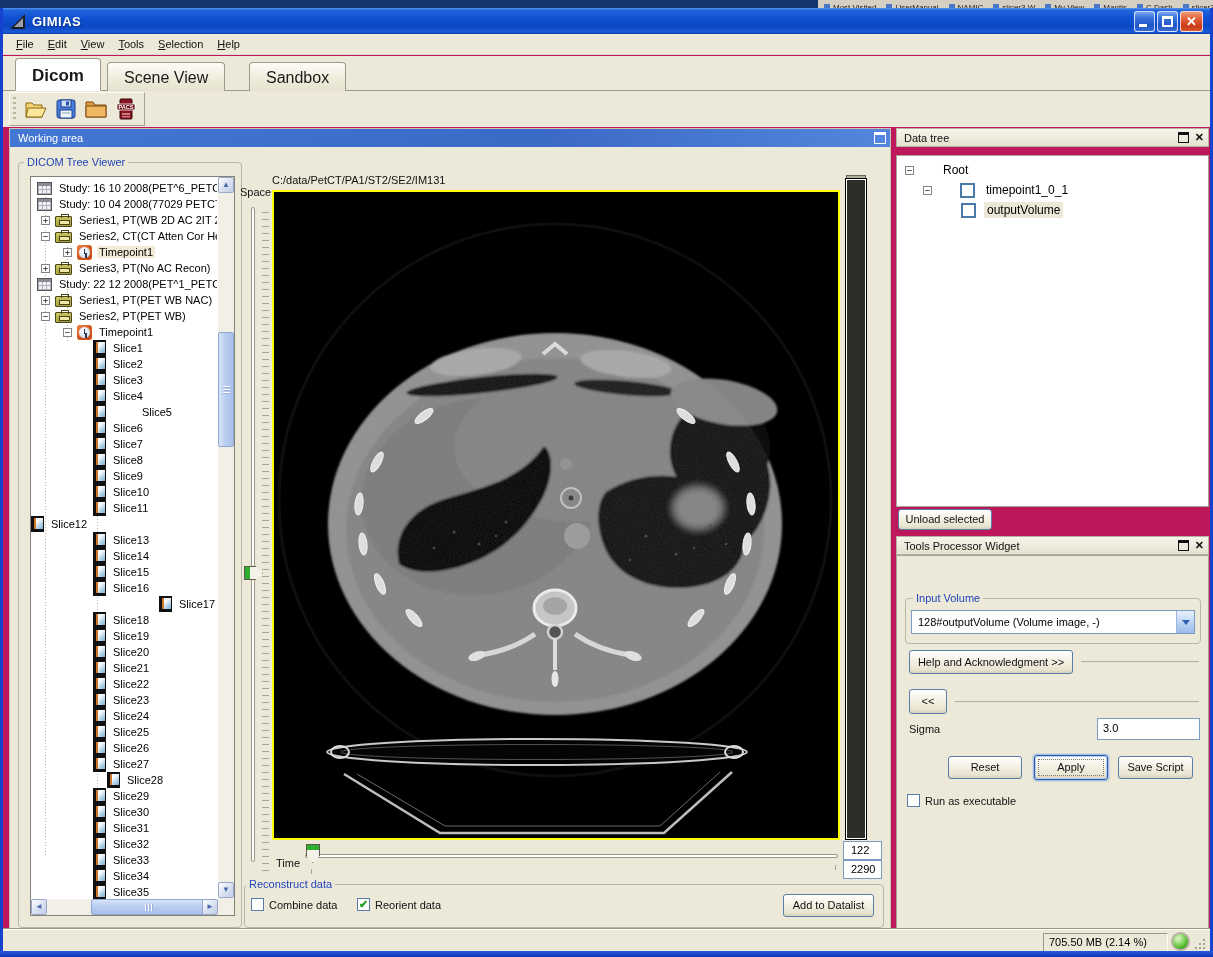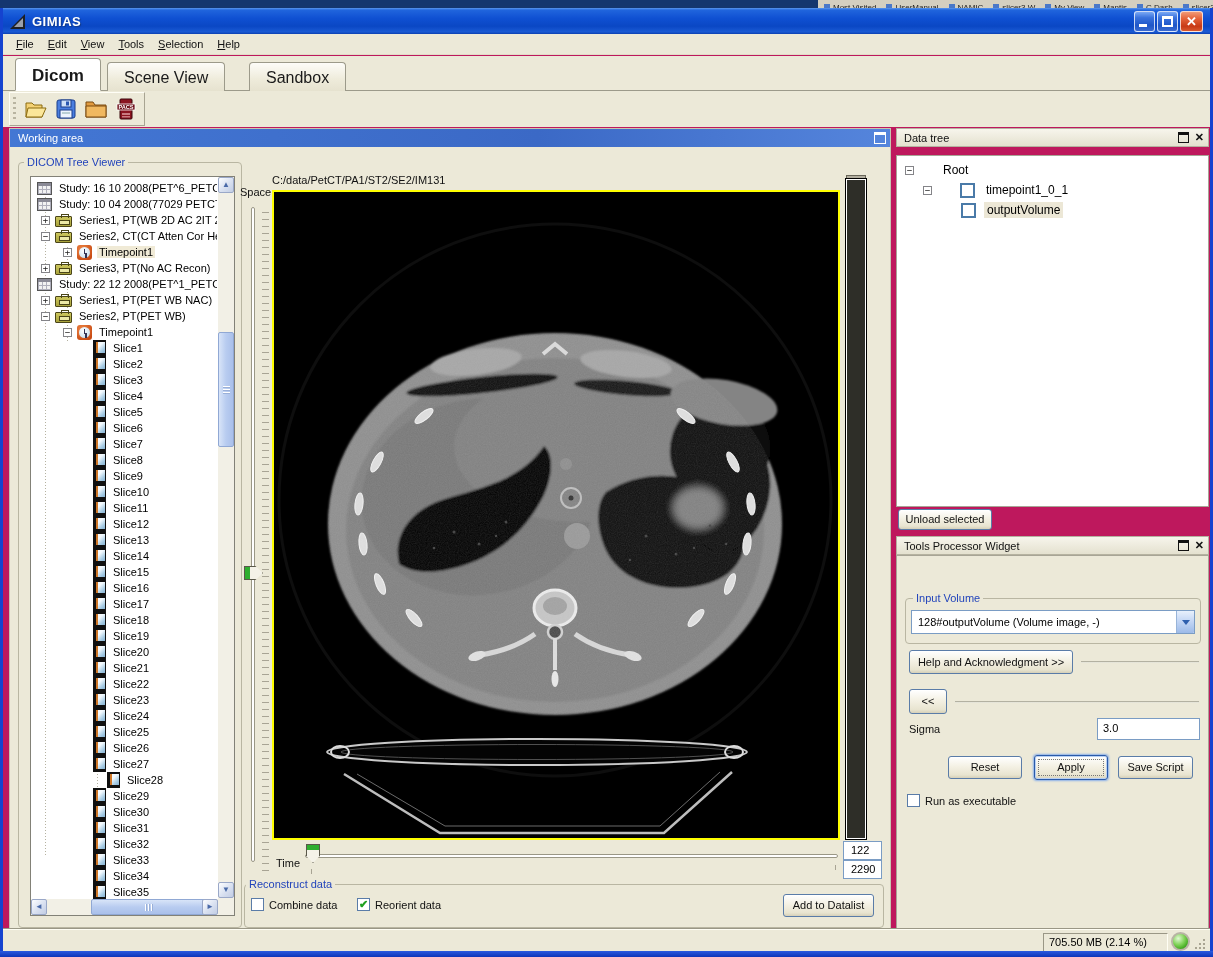--- a/index.html
+++ b/index.html
@@ -321,21 +321,21 @@
               <span class="lbl">Slice2</span>
             </div>
             <div class="trow" style="padding-left: 62px;">
               <div class="ic ic-slice"></div>
               <span class="lbl">Slice3</span>
             </div>
             <div class="trow" style="padding-left: 62px;">
               <div class="ic ic-slice"></div>
               <span class="lbl">Slice4</span>
             </div>
-            <div class="trow" style="padding-left: 62px;">
+            <div class="trow" style="padding-left: 62px; gap: 29px;">
               <div class="ic ic-slice"></div>
               <span class="lbl">Slice5</span>
             </div>
             <div class="trow" style="padding-left: 62px;">
               <div class="ic ic-slice"></div>
               <span class="lbl">Slice6</span>
             </div>
             <div class="trow" style="padding-left: 62px;">
               <div class="ic ic-slice"></div>
               <span class="lbl">Slice7</span>
@@ -349,41 +349,41 @@
               <span class="lbl">Slice9</span>
             </div>
             <div class="trow" style="padding-left: 62px;">
               <div class="ic ic-slice"></div>
               <span class="lbl">Slice10</span>
             </div>
             <div class="trow" style="padding-left: 62px;">
               <div class="ic ic-slice"></div>
               <span class="lbl">Slice11</span>
             </div>
-            <div class="trow" style="padding-left: 62px;">
+            <div class="trow" style="">
               <div class="ic ic-slice"></div>
               <span class="lbl">Slice12</span>
             </div>
             <div class="trow" style="padding-left: 62px;">
               <div class="ic ic-slice"></div>
               <span class="lbl">Slice13</span>
             </div>
             <div class="trow" style="padding-left: 62px;">
               <div class="ic ic-slice"></div>
               <span class="lbl">Slice14</span>
             </div>
             <div class="trow" style="padding-left: 62px;">
               <div class="ic ic-slice"></div>
               <span class="lbl">Slice15</span>
             </div>
             <div class="trow" style="padding-left: 62px;">
               <div class="ic ic-slice"></div>
               <span class="lbl">Slice16</span>
             </div>
-            <div class="trow" style="padding-left: 62px;">
+            <div class="trow" style="padding-left: 62px; justify-content: flex-end;">
               <div class="ic ic-slice"></div>
               <span class="lbl">Slice17</span>
             </div>
             <div class="trow" style="padding-left: 62px;">
               <div class="ic ic-slice"></div>
               <span class="lbl">Slice18</span>
             </div>
             <div class="trow" style="padding-left: 62px;">
               <div class="ic ic-slice"></div>
               <span class="lbl">Slice19</span>

